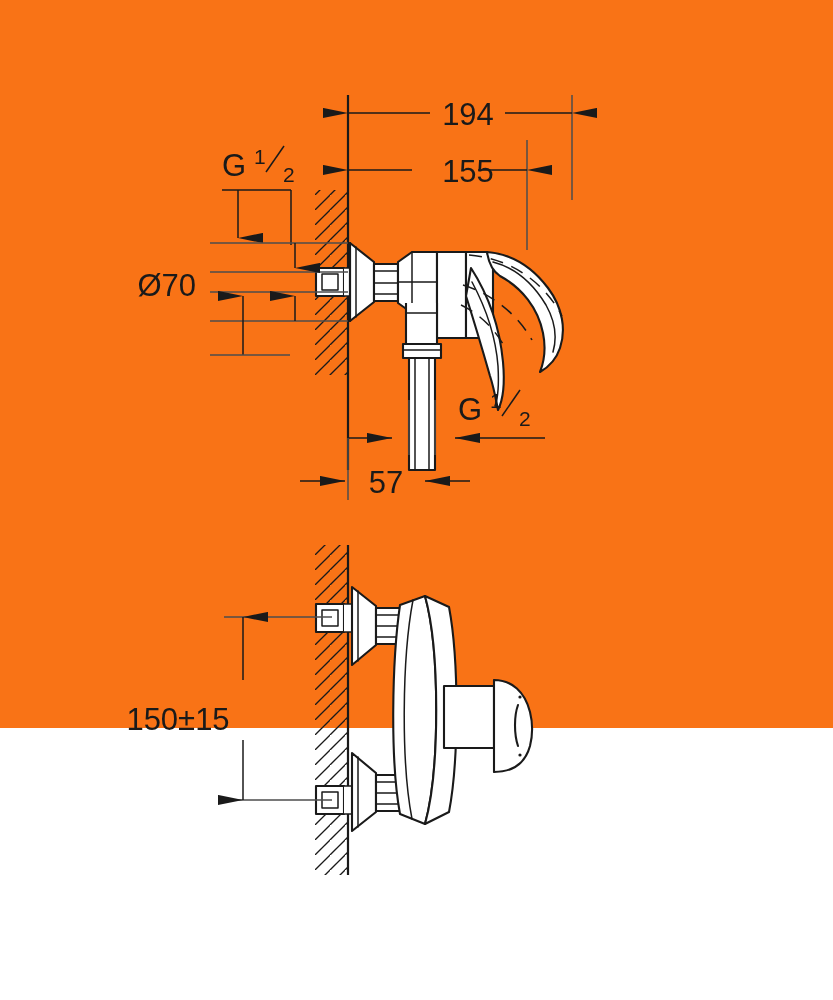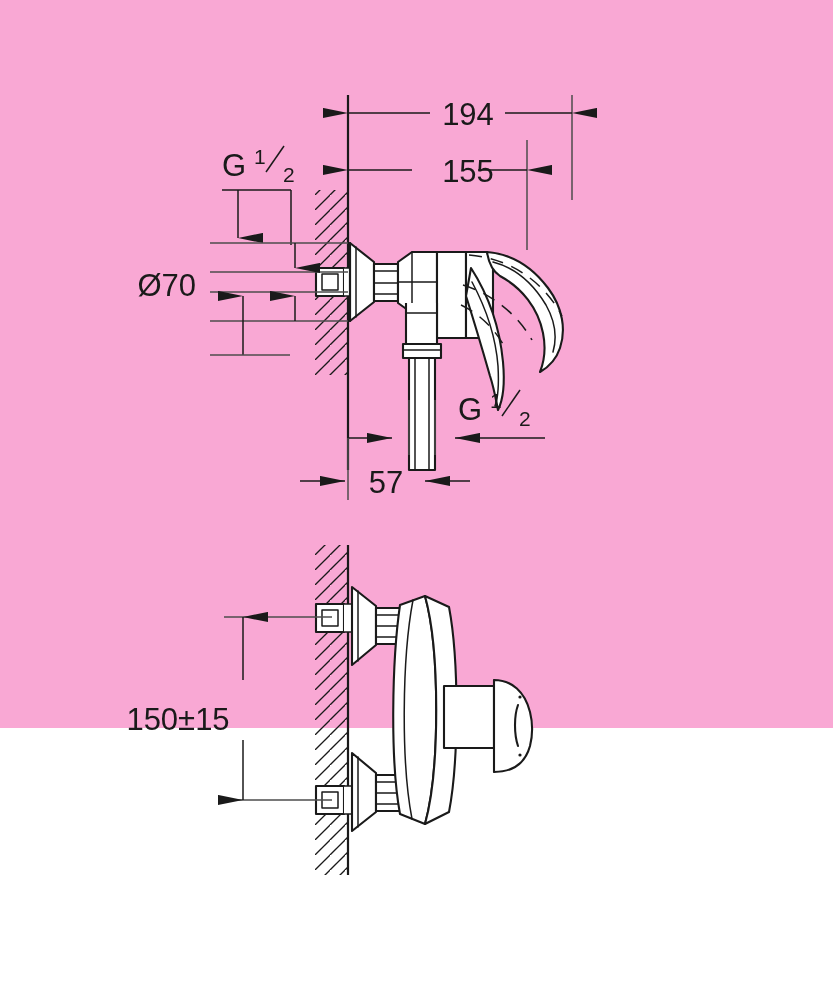--- a/index.html
+++ b/index.html
@@ -10,21 +10,21 @@
   body {
     width: 833px;
     height: 1000px;
     font-family: "Liberation Sans", sans-serif;
     overflow: hidden;
   }
   #drawing-root {
     position: relative;
     width: 833px;
     height: 728px;
-    background: #f9a8d4;
+    background: #f97316;
   }
   svg#tech-drawing {
     display: block;
     width: 833px;
     height: 1000px;
   }
   .dim-text {
     font-family: "Liberation Sans", sans-serif;
     fill: #1a1a1a;
     font-size: 31px;

